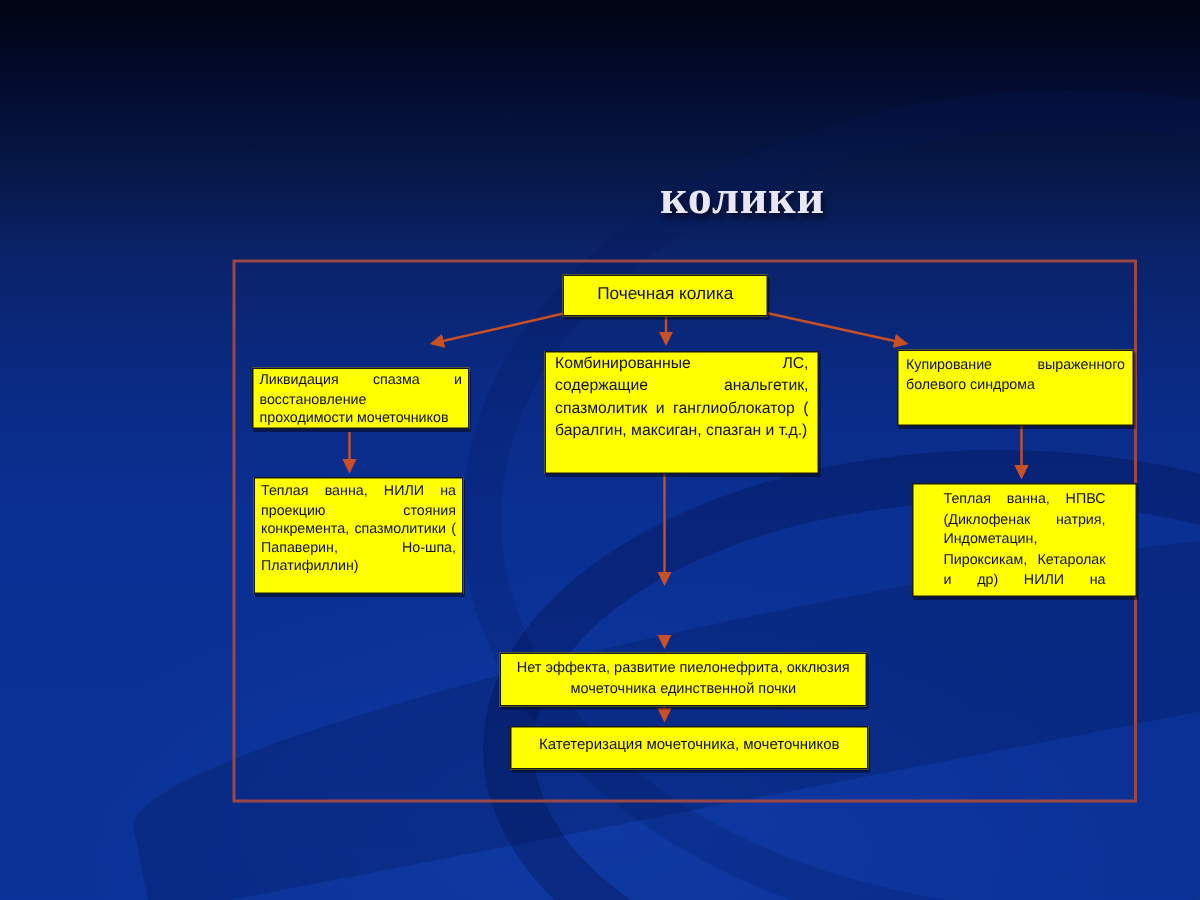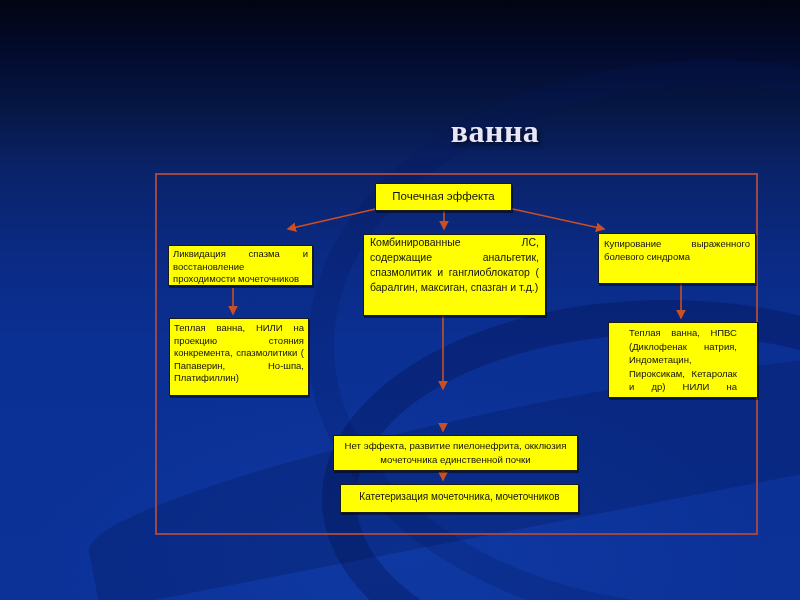--- a/index.html
+++ b/index.html
@@ -48,21 +48,21 @@
 </style>
 </head>
 <body>
 
 <div class="slide">
 
   <div class="swirl s2"></div>
   <div class="swirl s1"></div>
   <div class="band"></div>
 
-  <h1 class="title"><br><span>ванна</span></h1>
+  <h1 class="title"><br><span>колики</span></h1>
 
   <div class="frame"></div>
 
   <svg class="arrows" viewBox="0 0 800 600">
     <defs>
       <marker id="ah" markerWidth="8" markerHeight="8" refX="5" refY="3" orient="auto">
         <path d="M0,0 L6,3 L0,6 Z" fill="#c94f25"></path>
       </marker>
     </defs>
     <g stroke="#c94f25" stroke-width="1.6" fill="none">
@@ -70,21 +70,21 @@
       <line x1="444" y1="211" x2="444" y2="229" marker-end="url(#ah)"></line>
       <line x1="508" y1="208" x2="604" y2="229" marker-end="url(#ah)"></line>
       <line x1="233" y1="288" x2="233" y2="314" marker-end="url(#ah)"></line>
       <line x1="681" y1="284" x2="681" y2="318" marker-end="url(#ah)"></line>
       <line x1="443" y1="316" x2="443" y2="389" marker-end="url(#ah)"></line>
       <line x1="443" y1="426" x2="443" y2="431" marker-end="url(#ah)"></line>
       <line x1="443" y1="471" x2="443" y2="480" marker-end="url(#ah)"></line>
     </g>
   </svg>
 
-  <div class="node n-root">Почечная эффекта</div>
+  <div class="node n-root">Почечная колика</div>
   <div class="node n-spasm">Ликвидация спазма и восстановление проходимости мочеточников</div>
   <div class="node n-comb">Комбинированные ЛС, содержащие анальгетик, спазмолитик и ганглиоблокатор ( баралгин, максиган, спазган и т.д.)</div>
   <div class="node n-pain">Купирование выраженного болевого синдрома</div>
   <div class="node n-bathl">Теплая ванна, НИЛИ на проекцию стояния конкремента, спазмолитики ( Папаверин, Но-шпа, Платифиллин)</div>
   <div class="node n-bathr">Теплая ванна, НПВС (Диклофенак натрия, Индометацин, Пироксикам, Кетаролак и др) НИЛИ на проекцию почки</div>
   <div class="node n-noeff">Нет эффекта, развитие пиелонефрита, окклюзия мочеточника единственной почки</div>
   <div class="node n-cath">Катетеризация мочеточника, мочеточников</div>
 
 </div>
 

